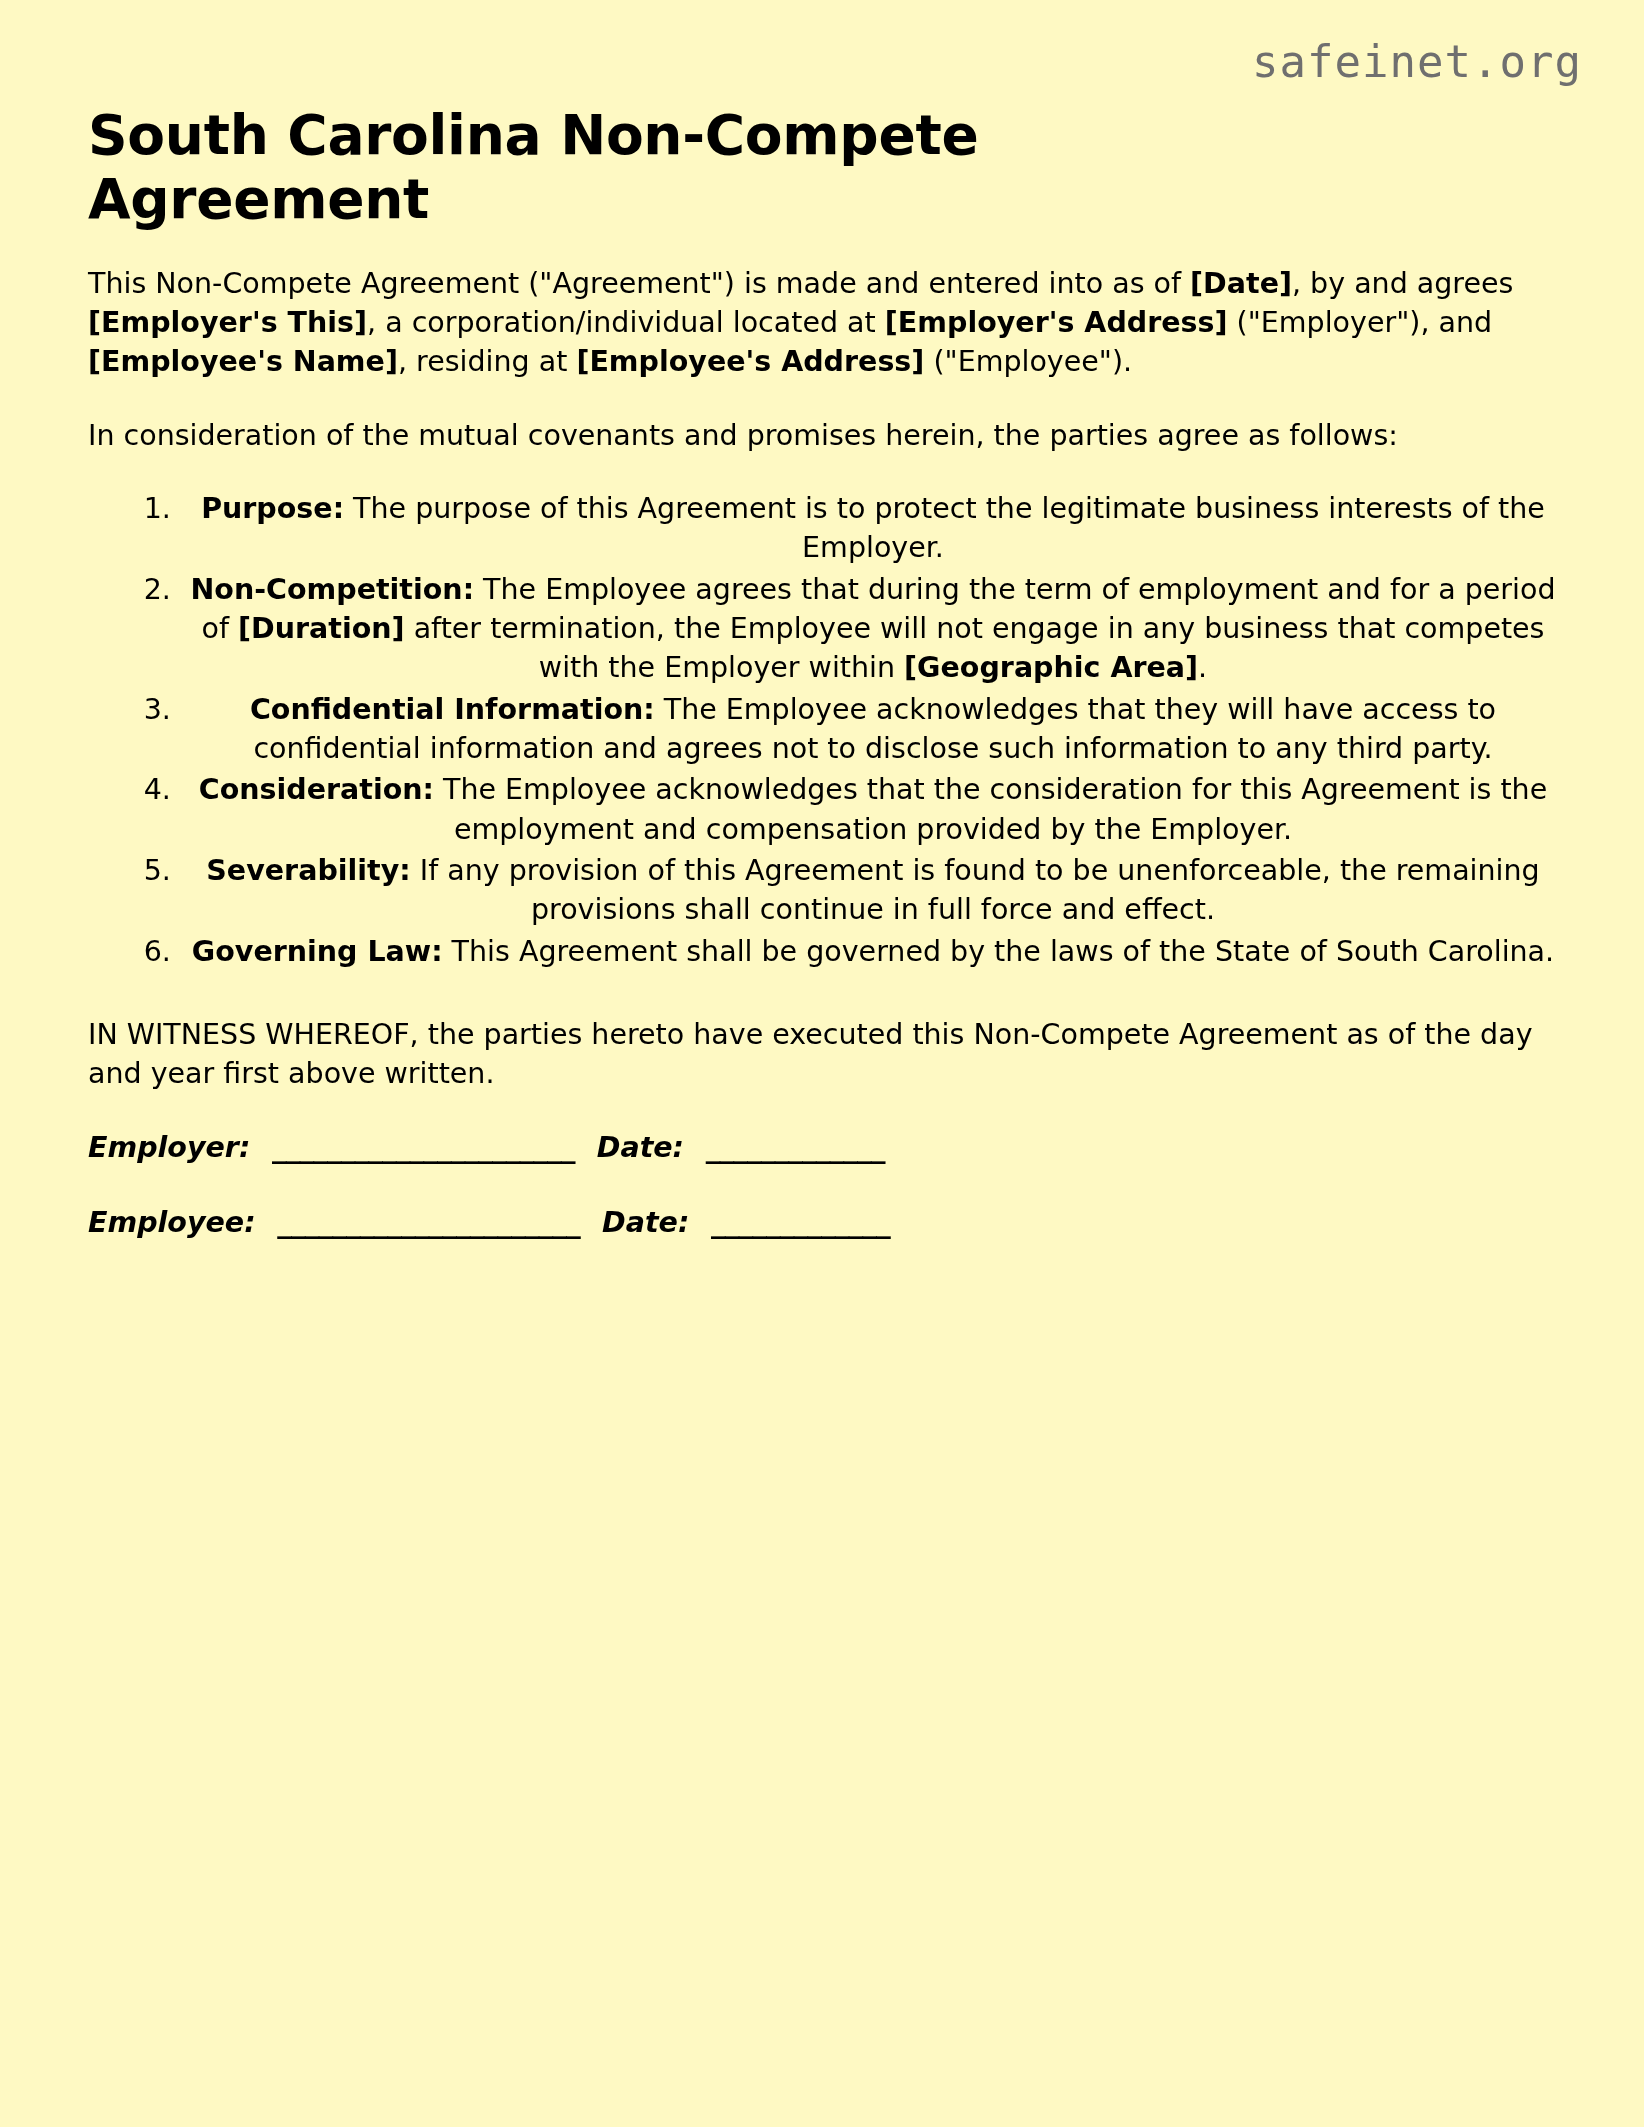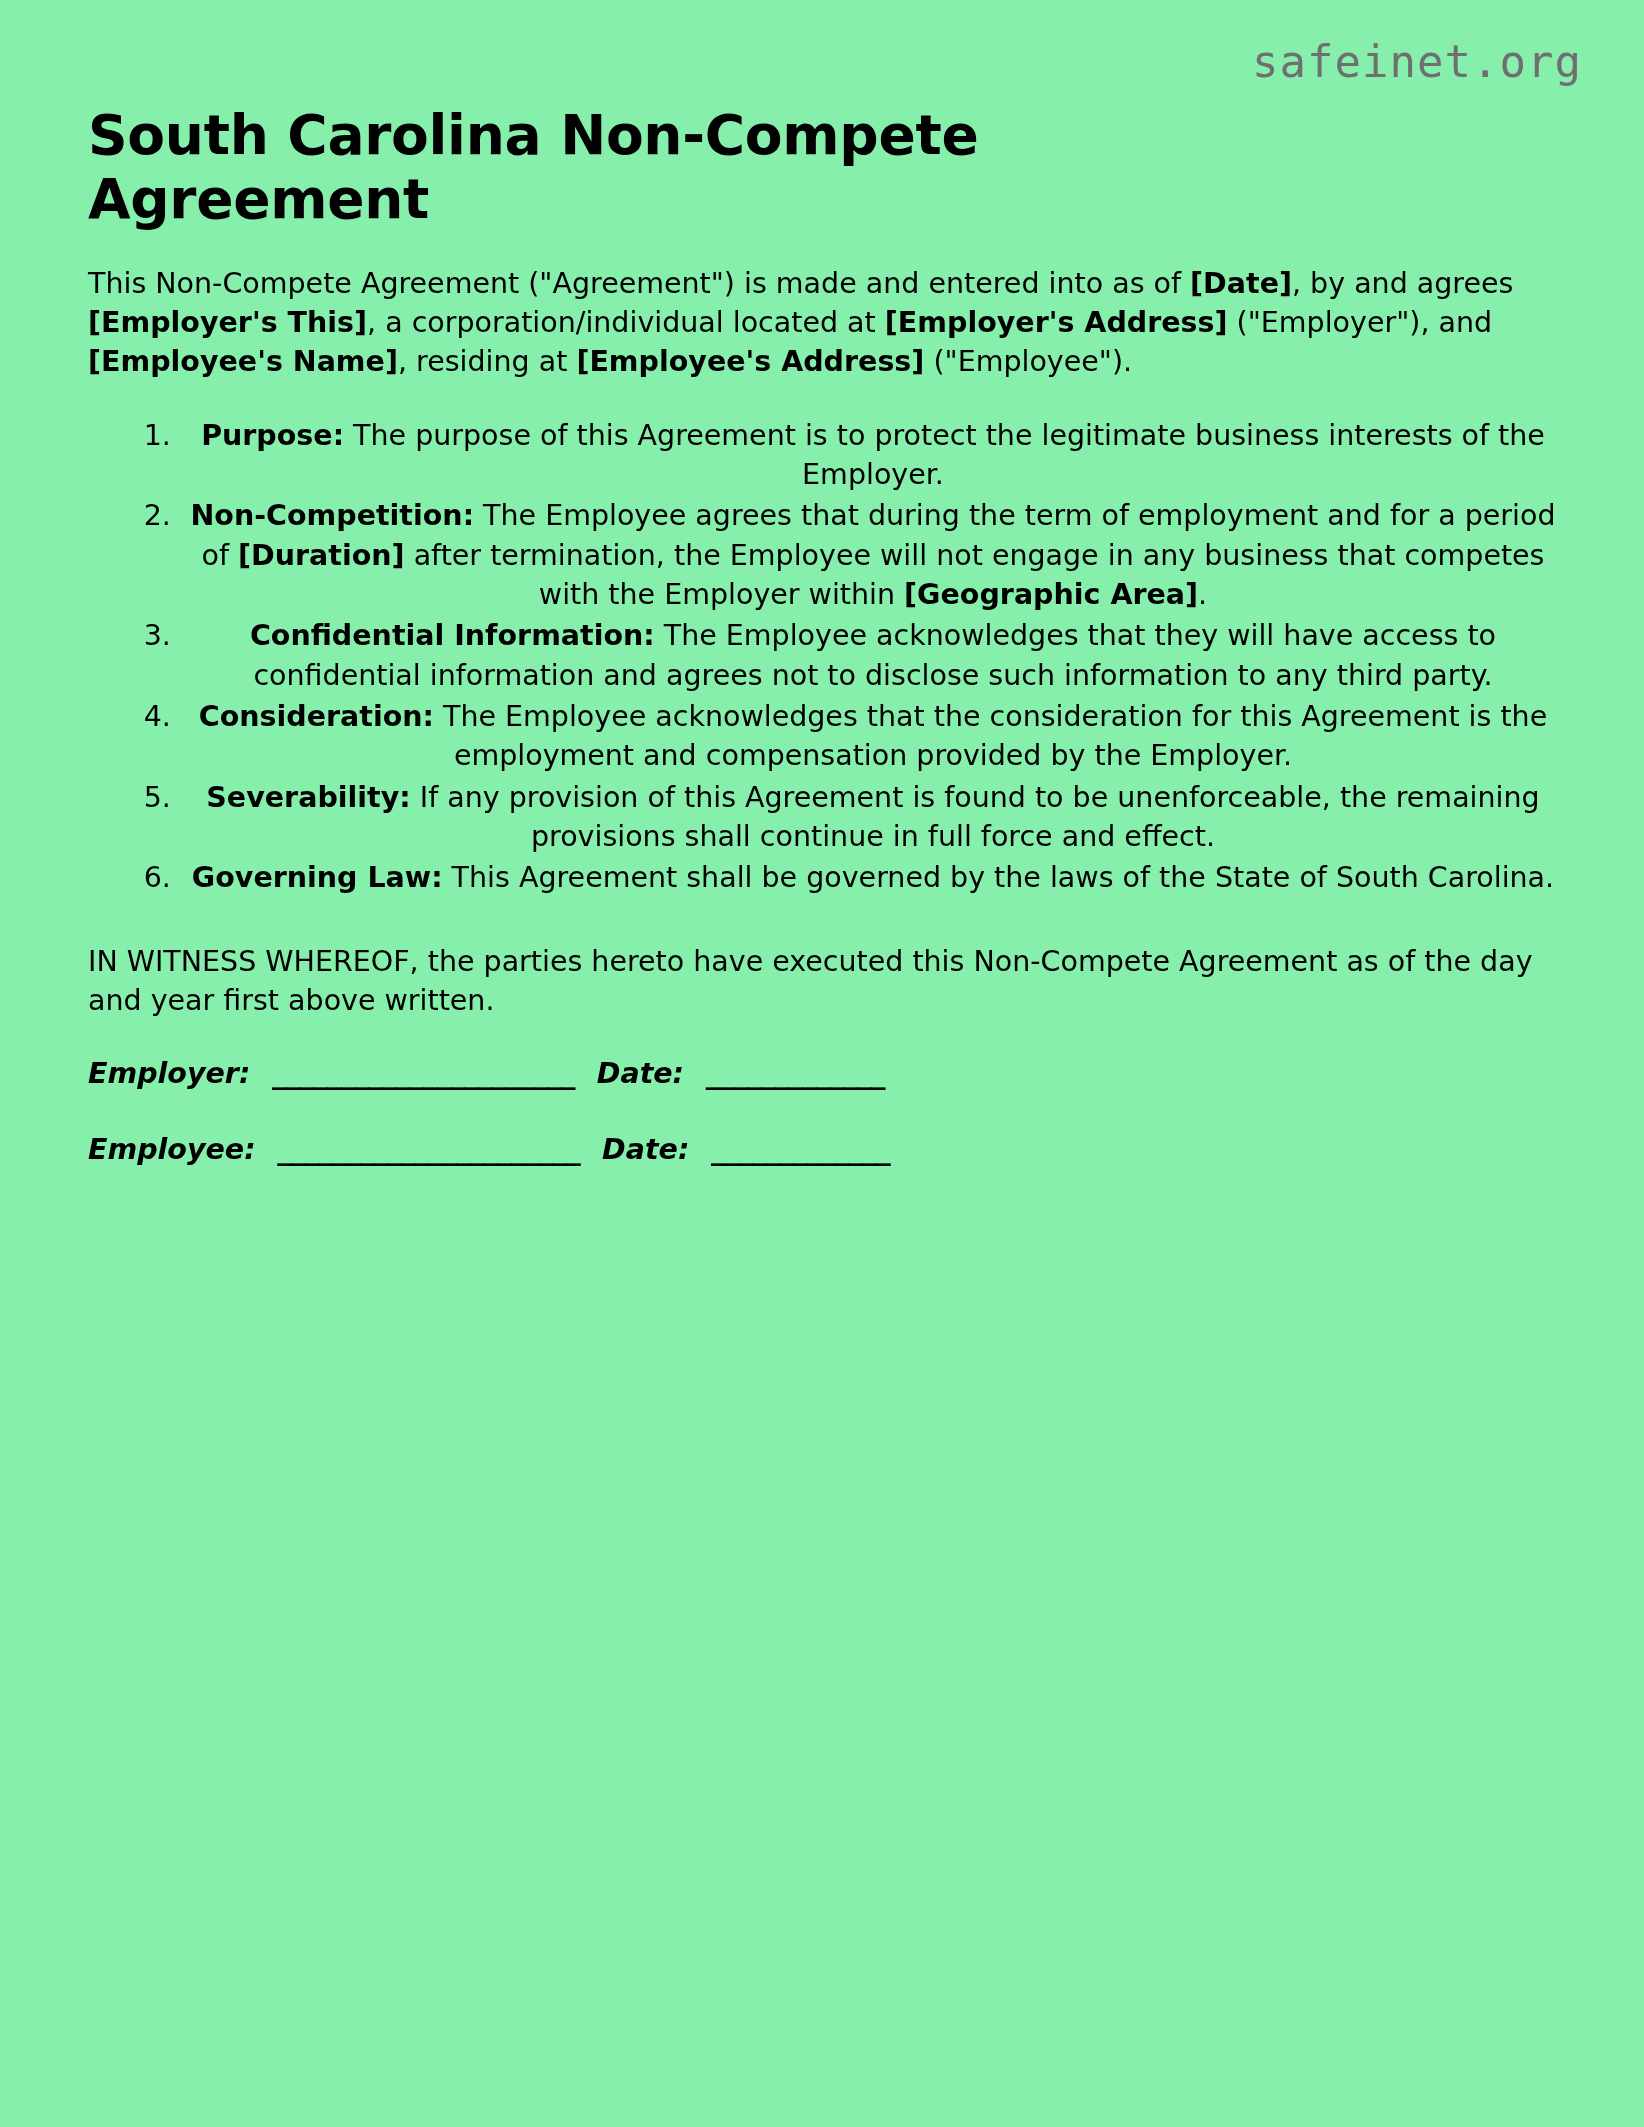--- a/index.html
+++ b/index.html
@@ -13,21 +13,21 @@
     height: 2127px;
     font-family: "DejaVu Sans", sans-serif;
     color: #000000;
     -webkit-font-smoothing: antialiased;
   }
 
   .page {
     position: relative;
     width: 1644px;
     height: 2127px;
-    background: #86efac;
+    background: #fef9c3;
     box-sizing: border-box;
     padding: 16px;
     overflow: hidden;
   }
 
   
   .watermark {
     position: absolute;
     top: 40px;
     right: 62px;
@@ -103,20 +103,21 @@
 <div class="page">
 
   <div class="watermark">safeinet.org</div>
 
   <div class="content">
 
     <h1 class="doc-title">South Carolina Non-Compete Agreement</h1>
 
     <p class="para"><span>This Non-Compete Agreement ("Agreement") is made and entered into as of </span><b>[Date]</b><span>, by and agrees </span><b>[Employer's This]</b><span>, a corporation/individual located at </span><b>[Employer's Address]</b><span> ("Employer"), and </span><b>[Employee's Name]</b><span>, residing at </span><b>[Employee's Address]</b><span> ("Employee").</span></p>
 
+    <p class="para">In consideration of the mutual covenants and promises herein, the parties agree as follows:</p>
 
     <ol class="clauses">
       <li><b>Purpose:</b><span> The purpose of this Agreement is to protect the legitimate business interests of the Employer.</span></li>
       <li><b>Non-Competition:</b><span> The Employee agrees that during the term of employment and for a period of </span><b>[Duration]</b><span> after termination, the Employee will not engage in any business that competes with the Employer within </span><b>[Geographic Area]</b><span>.</span></li>
       <li><b>Confidential Information:</b><span> The Employee acknowledges that they will have access to confidential information and agrees not to disclose such information to any third party.</span></li>
       <li><b>Consideration:</b><span> The Employee acknowledges that the consideration for this Agreement is the employment and compensation provided by the Employer.</span></li>
       <li><b>Severability:</b><span> If any provision of this Agreement is found to be unenforceable, the remaining provisions shall continue in full force and effect.</span></li>
       <li><b>Governing Law:</b><span> This Agreement shall be governed by the laws of the State of South Carolina.</span></li>
     </ol>
 

